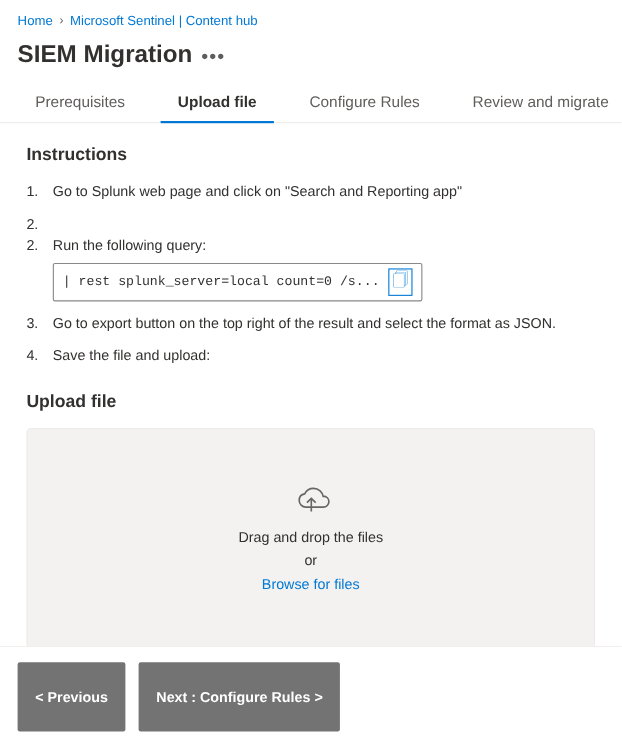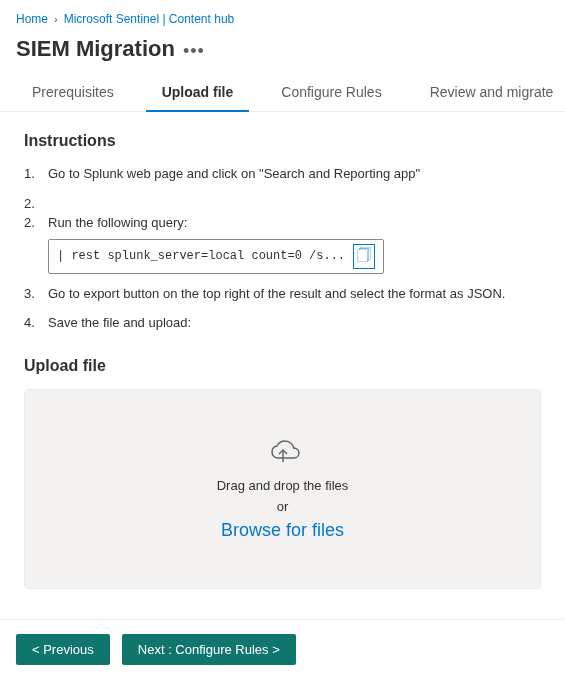--- a/index.html
+++ b/index.html
@@ -166,46 +166,46 @@
 
     .drop-text {
       font-size: 13px;
       color: #323130;
     }
     .drop-or {
       font-size: 13px;
       color: #323130;
     }
     .browse-link {
-      font-size: 18px;
+      font-size: 13px;
       color: #0078d4;
       cursor: pointer;
       text-decoration: none;
     }
 
     .footer {
       position: fixed;
       bottom: 0;
       left: 0;
       width: 565px;
       background: #ffffff;
       border-top: 1px solid #edebe9;
       padding: 14px 16px;
       display: flex;
       gap: 12px;
     }
 
     .btn-primary {
-      background: #0f766e;
+      background: #737373;
       color: #ffffff;
       border: none;
       border-radius: 2px;
-      padding: 8px 16px;
-      font-size: 13px;
-      font-weight: 400;
+      padding: 24px 16px;
+      font-size: 13px;
+      font-weight: 700;
       cursor: pointer;
     }
 
     .content-wrapper {
       padding-bottom: 70px;
     }
   </style>
 </head>
 <body>
 

